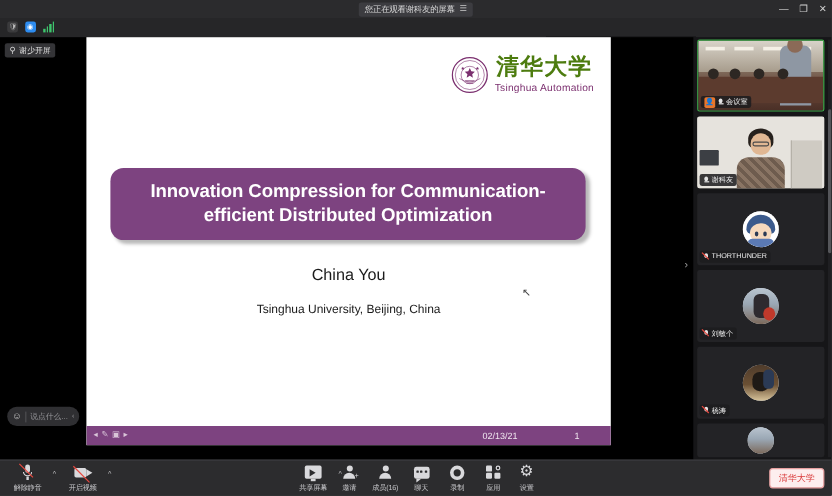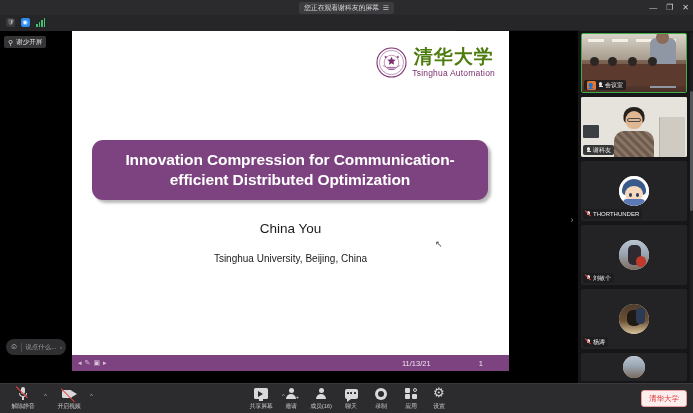--- a/index.html
+++ b/index.html
@@ -394,21 +394,21 @@
 
     <div class="cursor-mark">↖</div>
 
     <div class="slide-footer">
       <div class="sf-nav">
         <span>◂</span>
         <span>✎</span>
         <span>▣</span>
         <span>▸</span>
       </div>
-      <div class="sf-date">11/13/21</div>
+      <div class="sf-date">02/13/21</div>
       <div class="sf-page">1</div>
     </div>
   </div>
 
   <div class="filmstrip">
 
     <div class="tile active" style="top:2px;">
       <div class="room-photo">
         <div class="ceil">
             <i></i>

